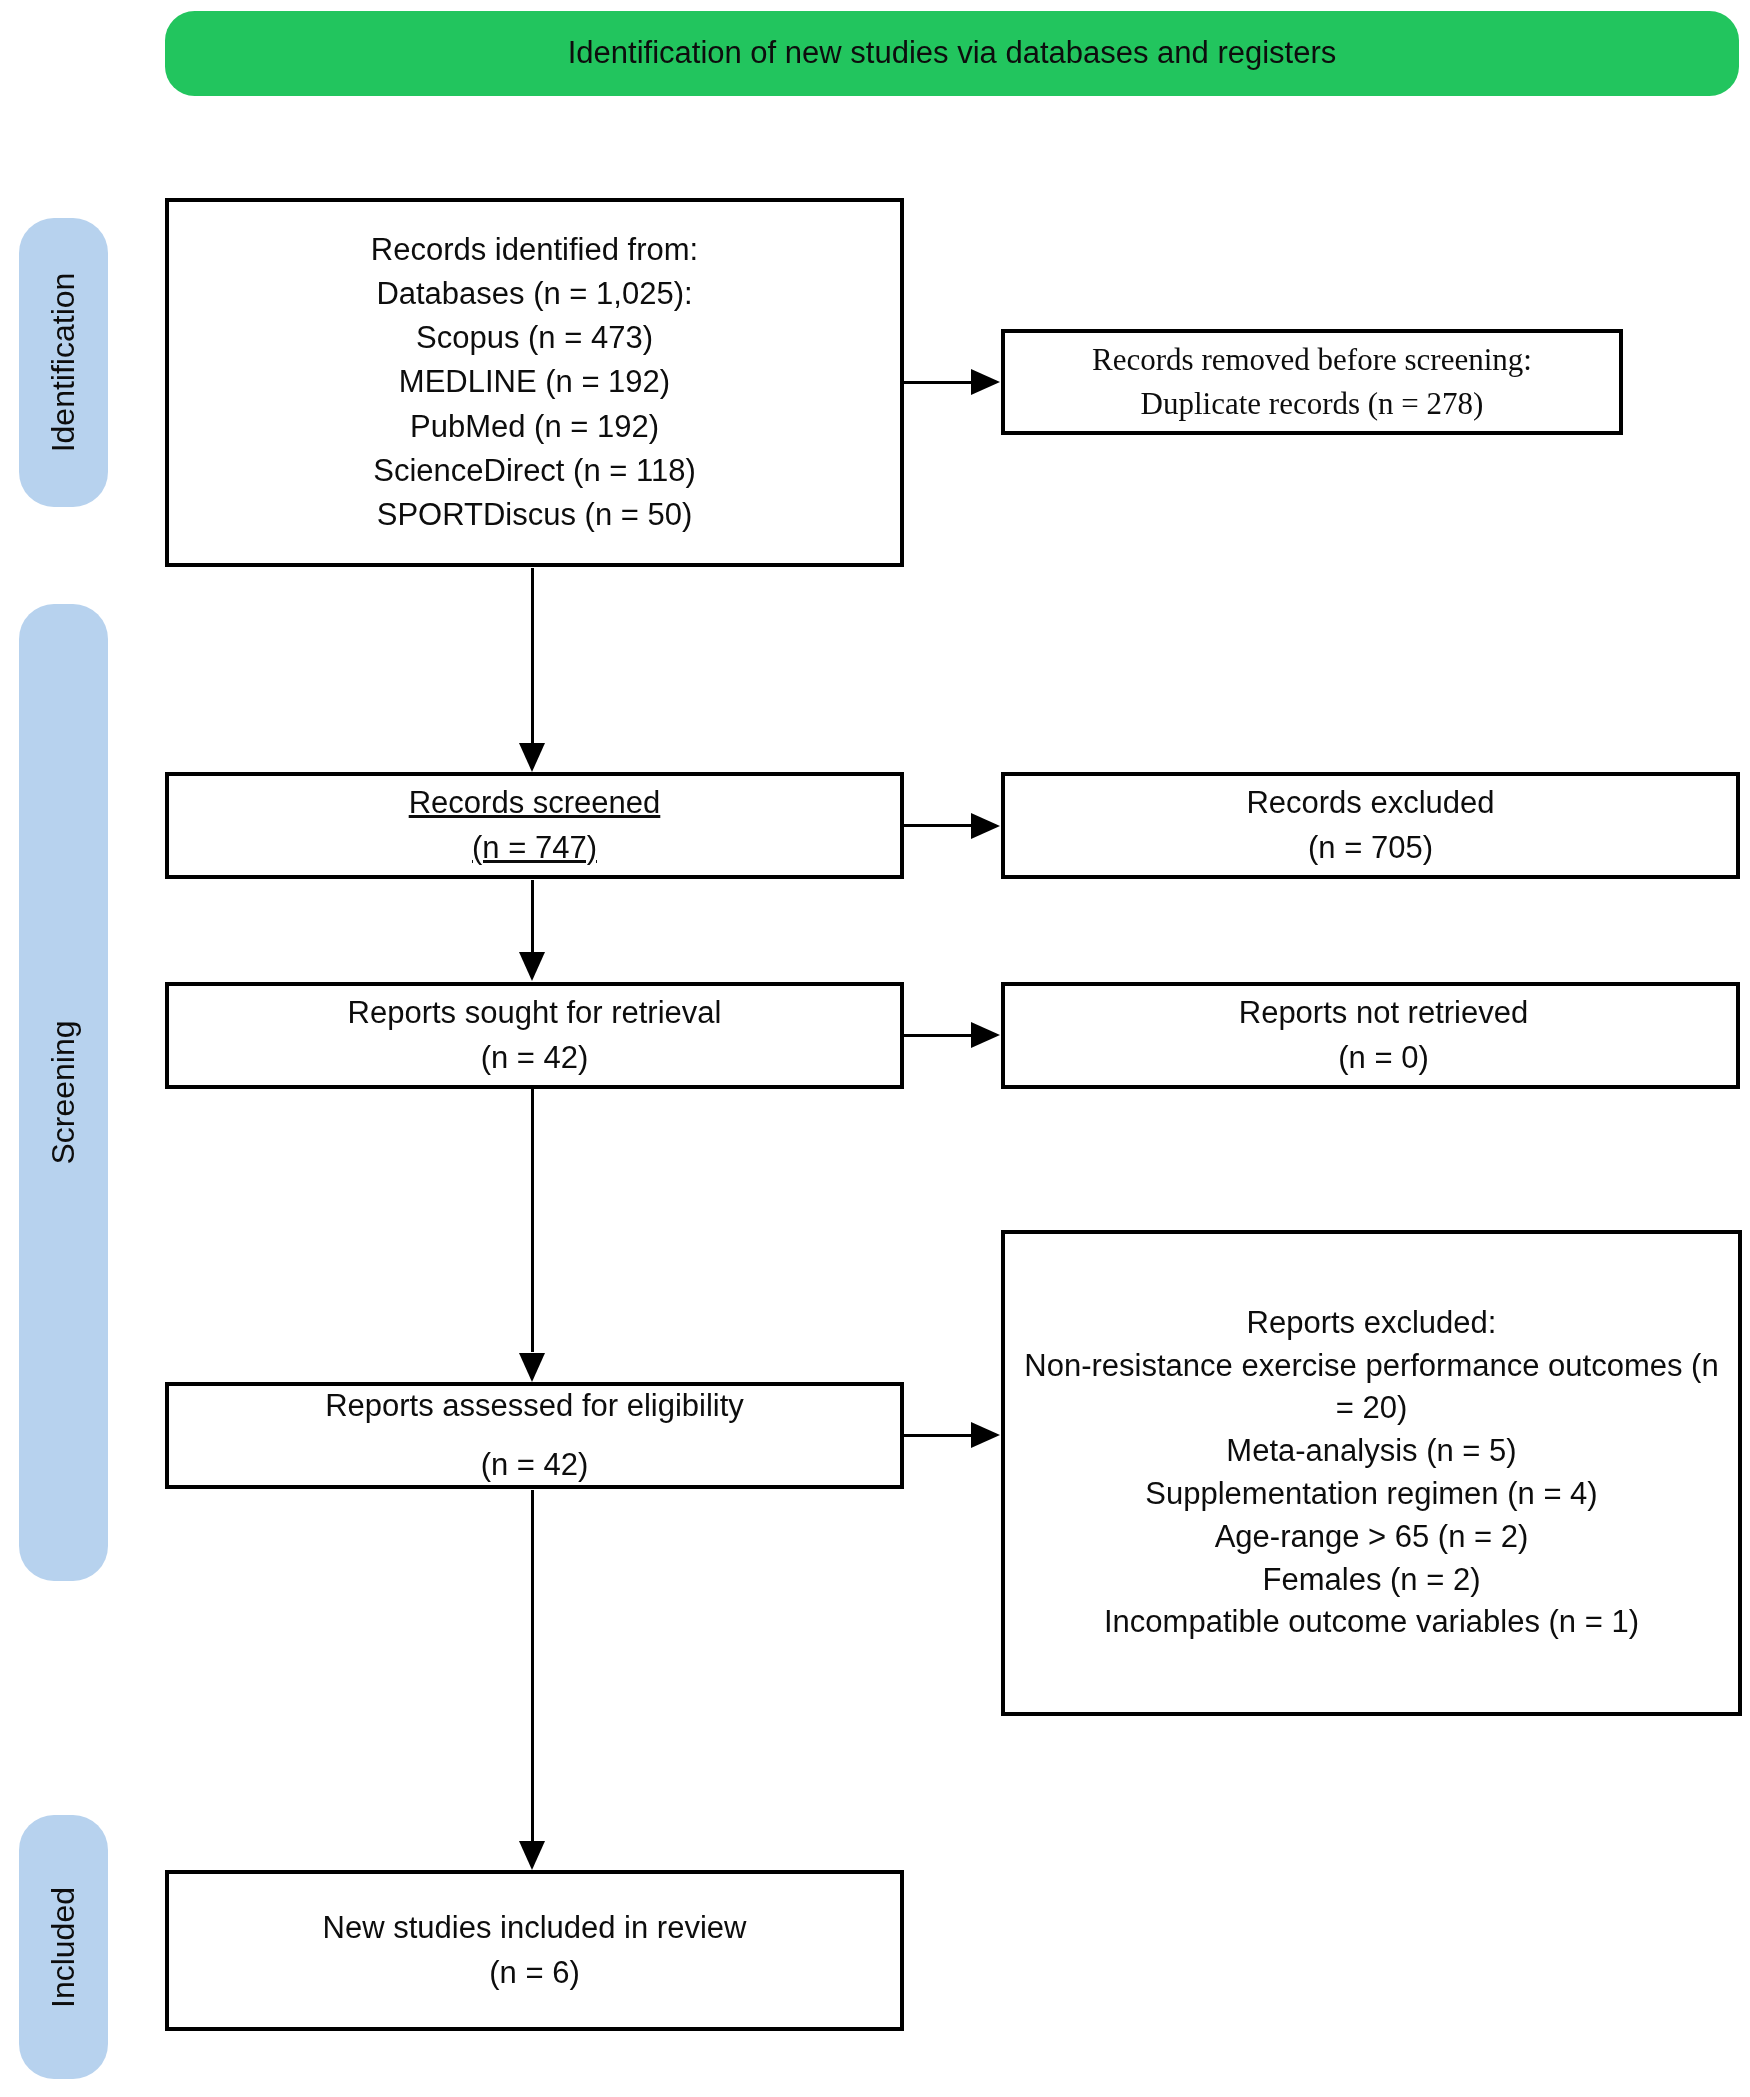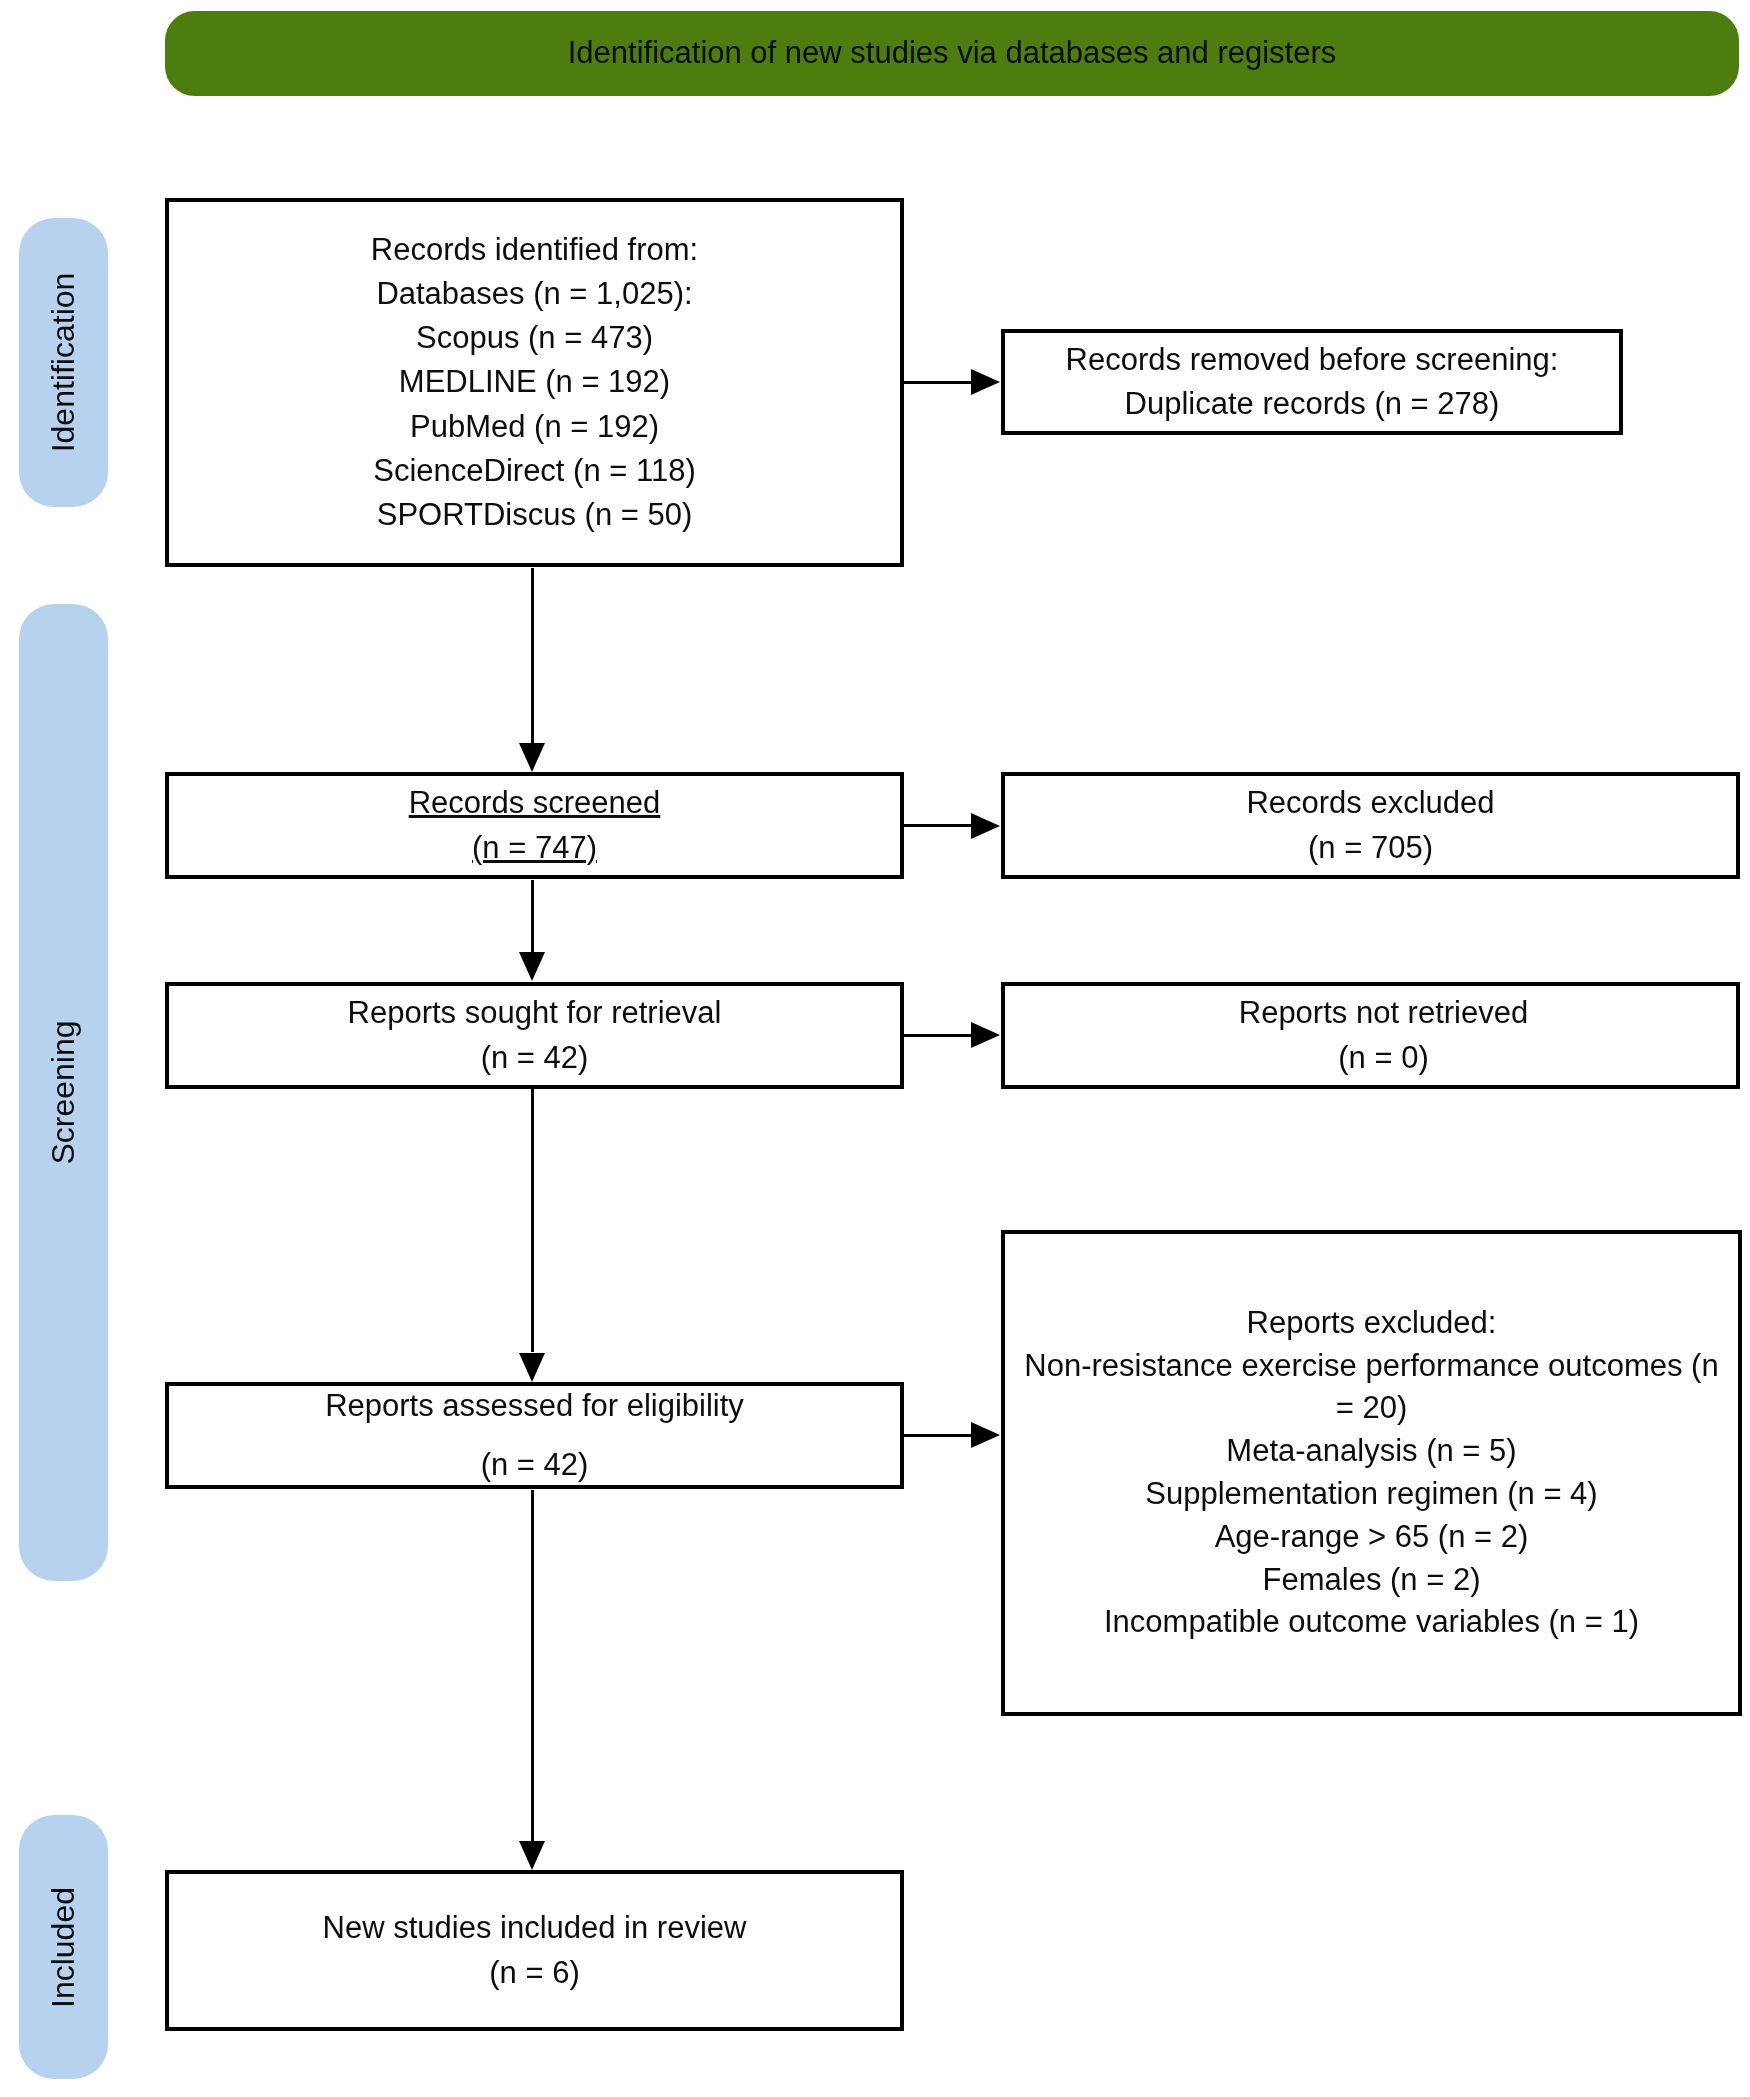--- a/index.html
+++ b/index.html
@@ -53,21 +53,21 @@
     display: flex;
     flex-direction: column;
     align-items: center;
     justify-content: center;
     text-align: center;
     font-size: 31px;
     line-height: 1.42;
     padding: 4px 12px;
   }
   .box-identified       { left: 165px;  top: 198px;  width: 739px; height: 369px; text-align: center; }
-  .box-removed          { left: 1001px; top: 329px;  width: 622px; height: 106px; }
+  .box-removed          { left: 1001px; top: 329px;  width: 622px; height: 106px; font-family: Liberation Serif, serif; }
   .box-screened         { left: 165px;  top: 772px; width: 739px; height: 107px; text-decoration: underline; }
   .box-excluded         { left: 1001px; top: 772px; width: 739px; height: 107px; }
   .box-sought           { left: 165px;  top: 982px; width: 739px; height: 107px; }
   .box-not-retrieved    { left: 1001px; top: 982px; width: 739px; height: 107px; padding-left: 38px; }
   .box-assessed         { left: 165px;  top: 1382px; width: 739px; height: 107px; gap: 15px; }
   .box-reports-excluded { left: 1001px; top: 1230px; width: 741px; height: 486px;
                           line-height: 1.38; padding: 2.7px 9.4px; }
   .box-included         { left: 165px;  top: 1870px; width: 739px; height: 161px; }
   .vline {
     position: absolute;
@@ -105,21 +105,21 @@
   .ha1 { top: 381px; }   .hh1 { top: 369px; }
   .ha2 { top: 824px; }  .hh2 { top: 813px; }
   .ha3 { top: 1034px; }  .hh3 { top: 1022px; }
   .ha4 { top: 1434px; }  .hh4 { top: 1422px; }
 </style>
 </head>
 <body>
 
 <div class="canvas">
 
-  <div class="banner" style="background-color: #4d7c0f;">Identification of new studies via databases and registers</div>
+  <div class="banner" style="background-color: #22c55e;">Identification of new studies via databases and registers</div>
 
   <div class="pill pill-identification" style="background-color: rgb(183, 210, 238);">
     <span class="pill-text">Identification</span>
   </div>
   <div class="pill pill-screening" style="background-color: rgb(183, 210, 238);">
     <span class="pill-text">Screening</span>
   </div>
   <div class="pill pill-included" style="background-color: rgb(183, 210, 238);">
     <span class="pill-text">Included</span>
   </div>

